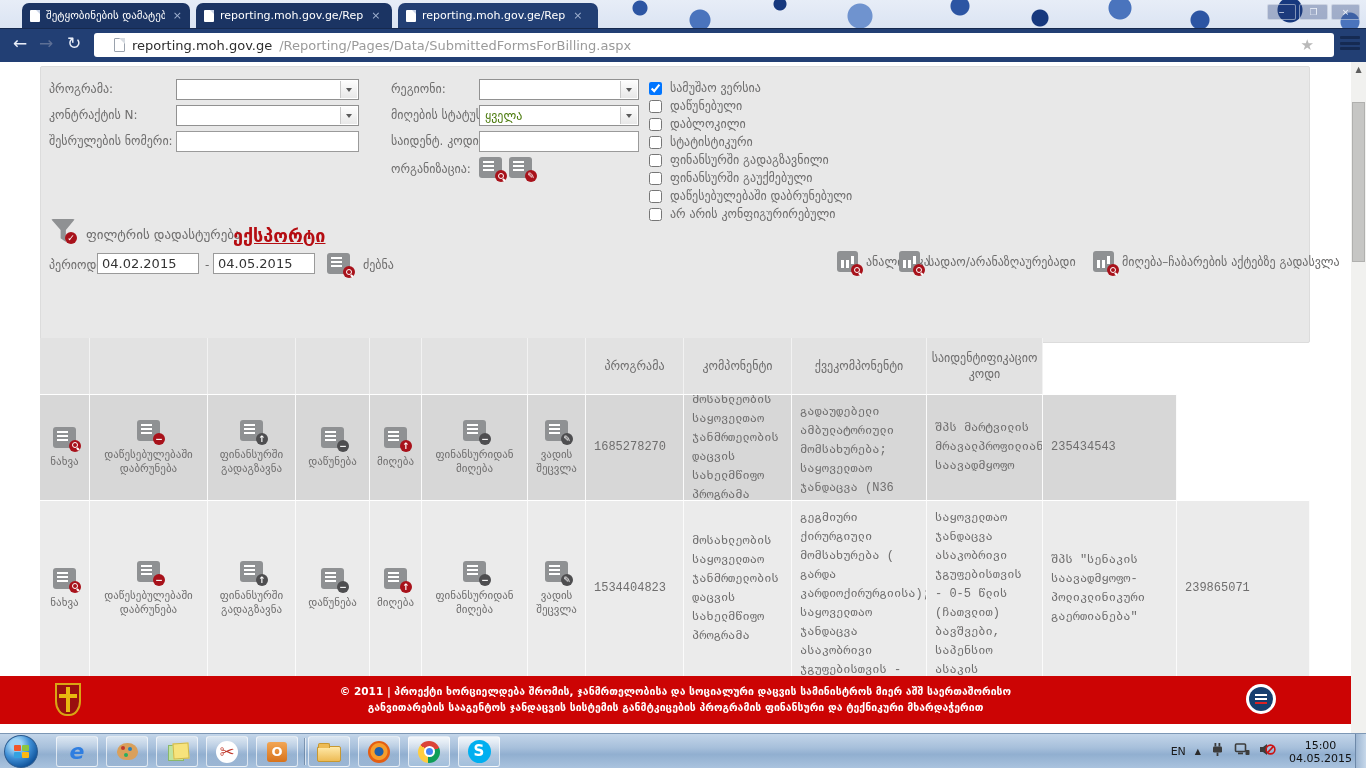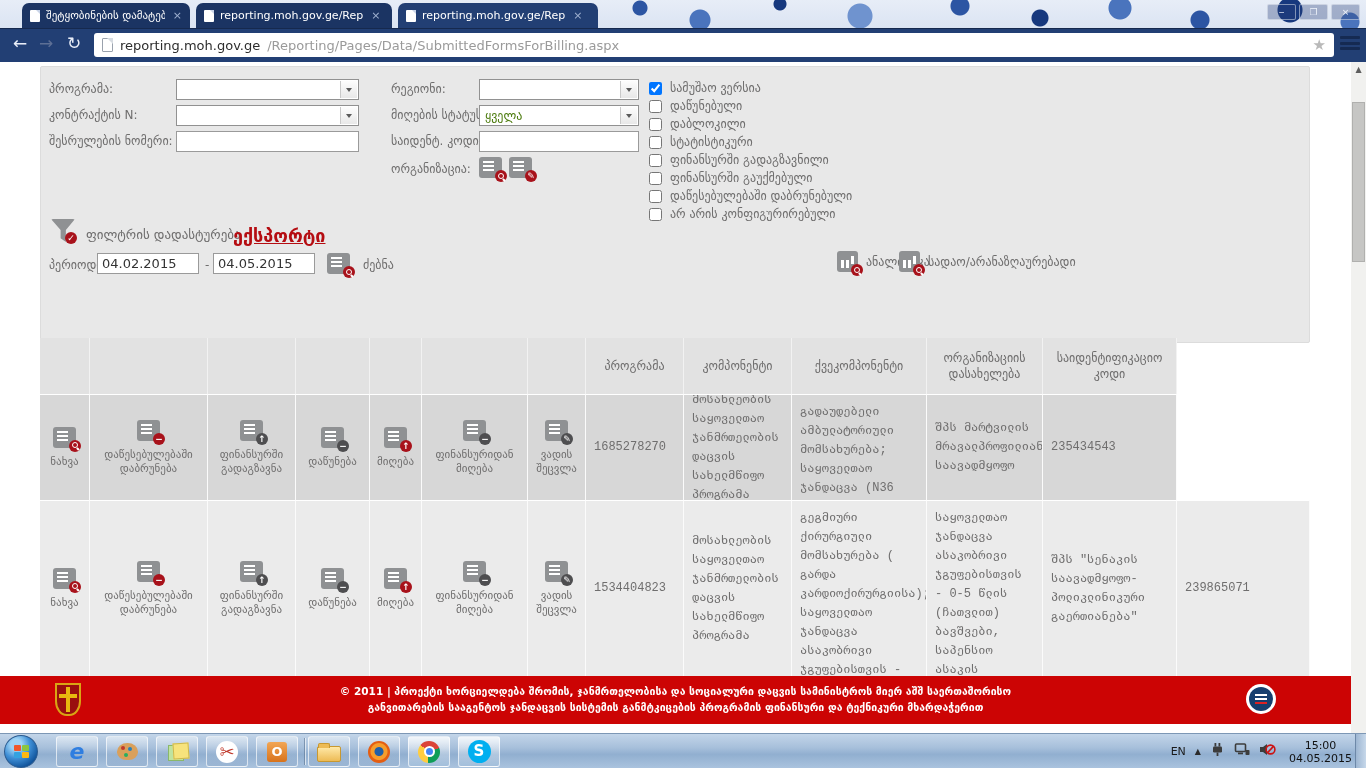--- a/index.html
+++ b/index.html
@@ -29,21 +29,21 @@
   .tab .tab-close { color:#9fb0cf; font-size:11px; margin-left:2px; cursor:default; }
   .favicon { width:10px; height:12px; background:#fff; border-radius:1px; position:relative; flex:0 0 auto; }
   .favicon::after { content:""; position:absolute; right:0; top:0; border:2.5px solid #c9d4e8; border-left-color:transparent; border-bottom-color:transparent; }
   .win-btn { position:absolute; top:4px; width:29px; height:16px; border:1px solid rgba(255,255,255,.45);
     background:rgba(40,64,120,.35); color:#f0f4fb; font-size:9px; line-height:14px; text-align:center; border-radius:2px; }
   
   .nav-ico { position:absolute; top:33px; color:#e9eef8; font-size:17px; width:24px; text-align:center; }
   .nav-ico.disabled { color:#5d6f95; }
   
   #omnibox { position:absolute; left:94px; top:33px; width:1240px; height:24px; background:#fff; border-radius:3px;
-    display:flex; align-items:center; padding:0 8px; gap:7px; }
+    display:flex; align-items:center; padding:0 20px; gap:7px; }
   .page-ico { width:11px; height:14px; border:1px solid #9aa2ad; border-radius:1px; position:relative; background:#fff; flex:0 0 auto; }
   .page-ico::after { content:""; position:absolute; right:-1px; top:-1px; border:3px solid #d7dce2; border-left-color:transparent; border-bottom-color:transparent; }
   #url-host { color:#2d2d2d; font-size:13px; }
   #url-path { color:#9a9a9a; font-size:13px; flex:1; white-space:nowrap; overflow:hidden; }
   #star-ico { color:#b9b9b9; font-size:15px; }
   #menu-ico { position:absolute; right:6px; top:36px; width:20px; height:16px; }
   #menu-ico span { display:block; height:3px; background:#152a52; margin-bottom:2.5px; border-radius:1px; }
 
   
   #content { position:absolute; left:0; top:62px; width:1366px; height:671px; background:#fff; }
@@ -281,37 +281,42 @@
             <span class="magb red"></span>
           </span>
         <span>ანალიტიკა</span>
       </div>
       <div class="icon-row-item" style="left:858px; top:184px;">
         <span class="charticon">
             <span class="magb red"></span>
           </span>
         <span>სადაო/არანაზღაურებადი</span>
       </div>
+      <div class="icon-row-item" style="left:1052px; top:184px;">
+        <span class="charticon">
+            <span class="magb red"></span>
+          </span>
+        <span>მიღება–ჩაბარების აქტებზე გადასვლა</span>
+      </div>
     </div>
 
 
     <div id="grid-area">
 
       <div class="grid hrow">
         <div class="cell"></div>
         <div class="cell"></div>
         <div class="cell"></div>
         <div class="cell"></div>
         <div class="cell"></div>
         <div class="cell"></div>
         <div class="cell"></div>
         <div class="cell">პროგრამა</div>
         <div class="cell">კომპონენტი</div>
         <div class="cell">ქვეკომპონენტი</div>
-        <div class="cell">ორგანიზაციის დასახელება</div>
         <div class="cell">საიდენტიფიკაციო კოდი</div>
       </div>
 
       <div class="grid r1">
         <div class="cell action">
           <span class="docicon">
               <span class="magb red"></span>
             </span>
           <span class="a-lbl">ნახვა</span>
         </div>

